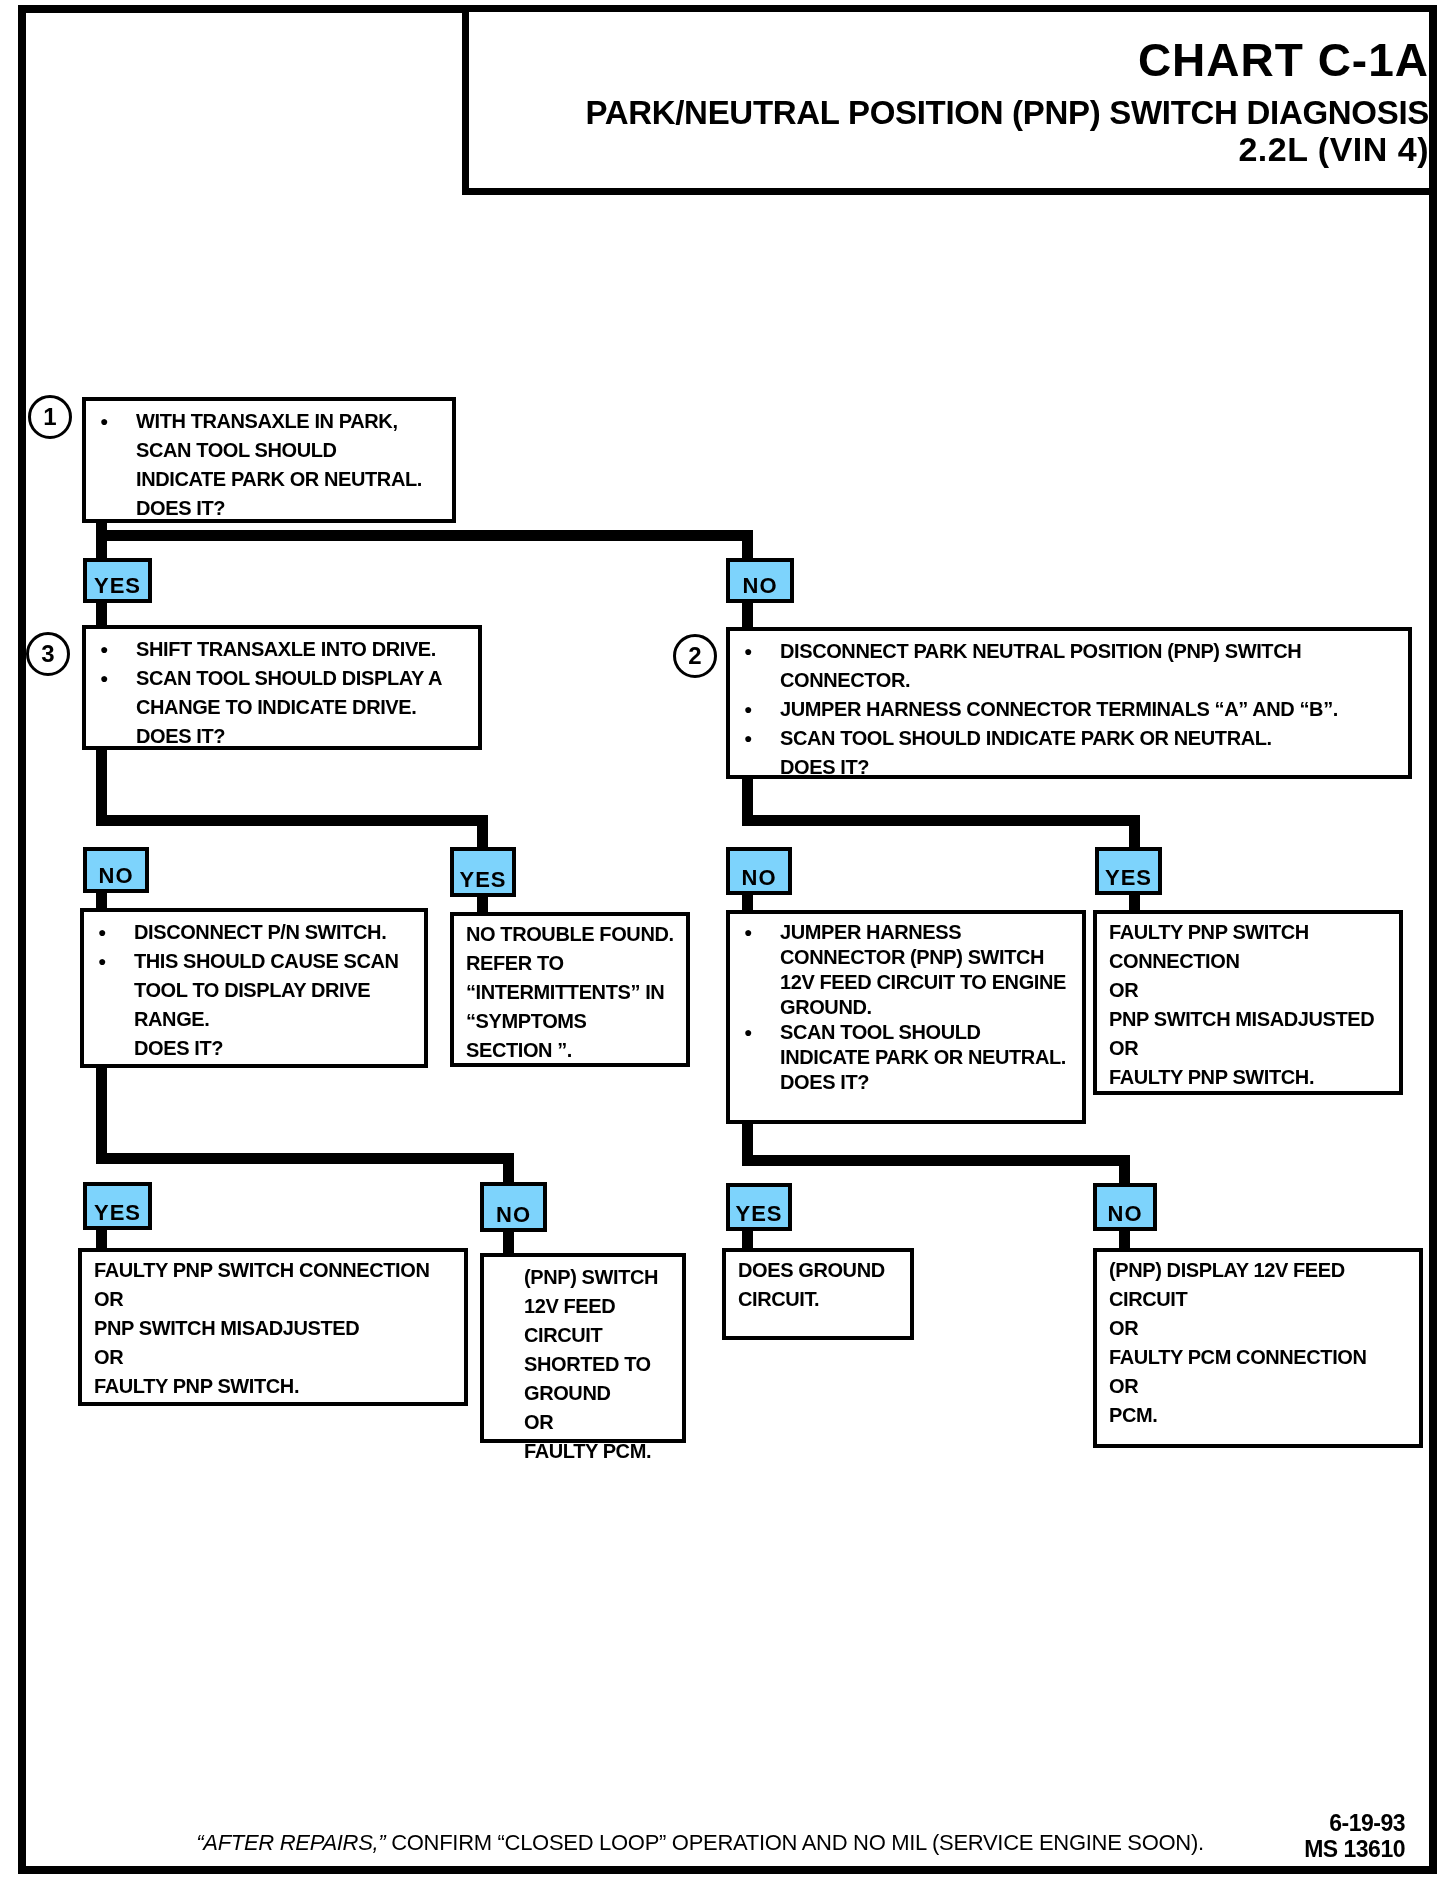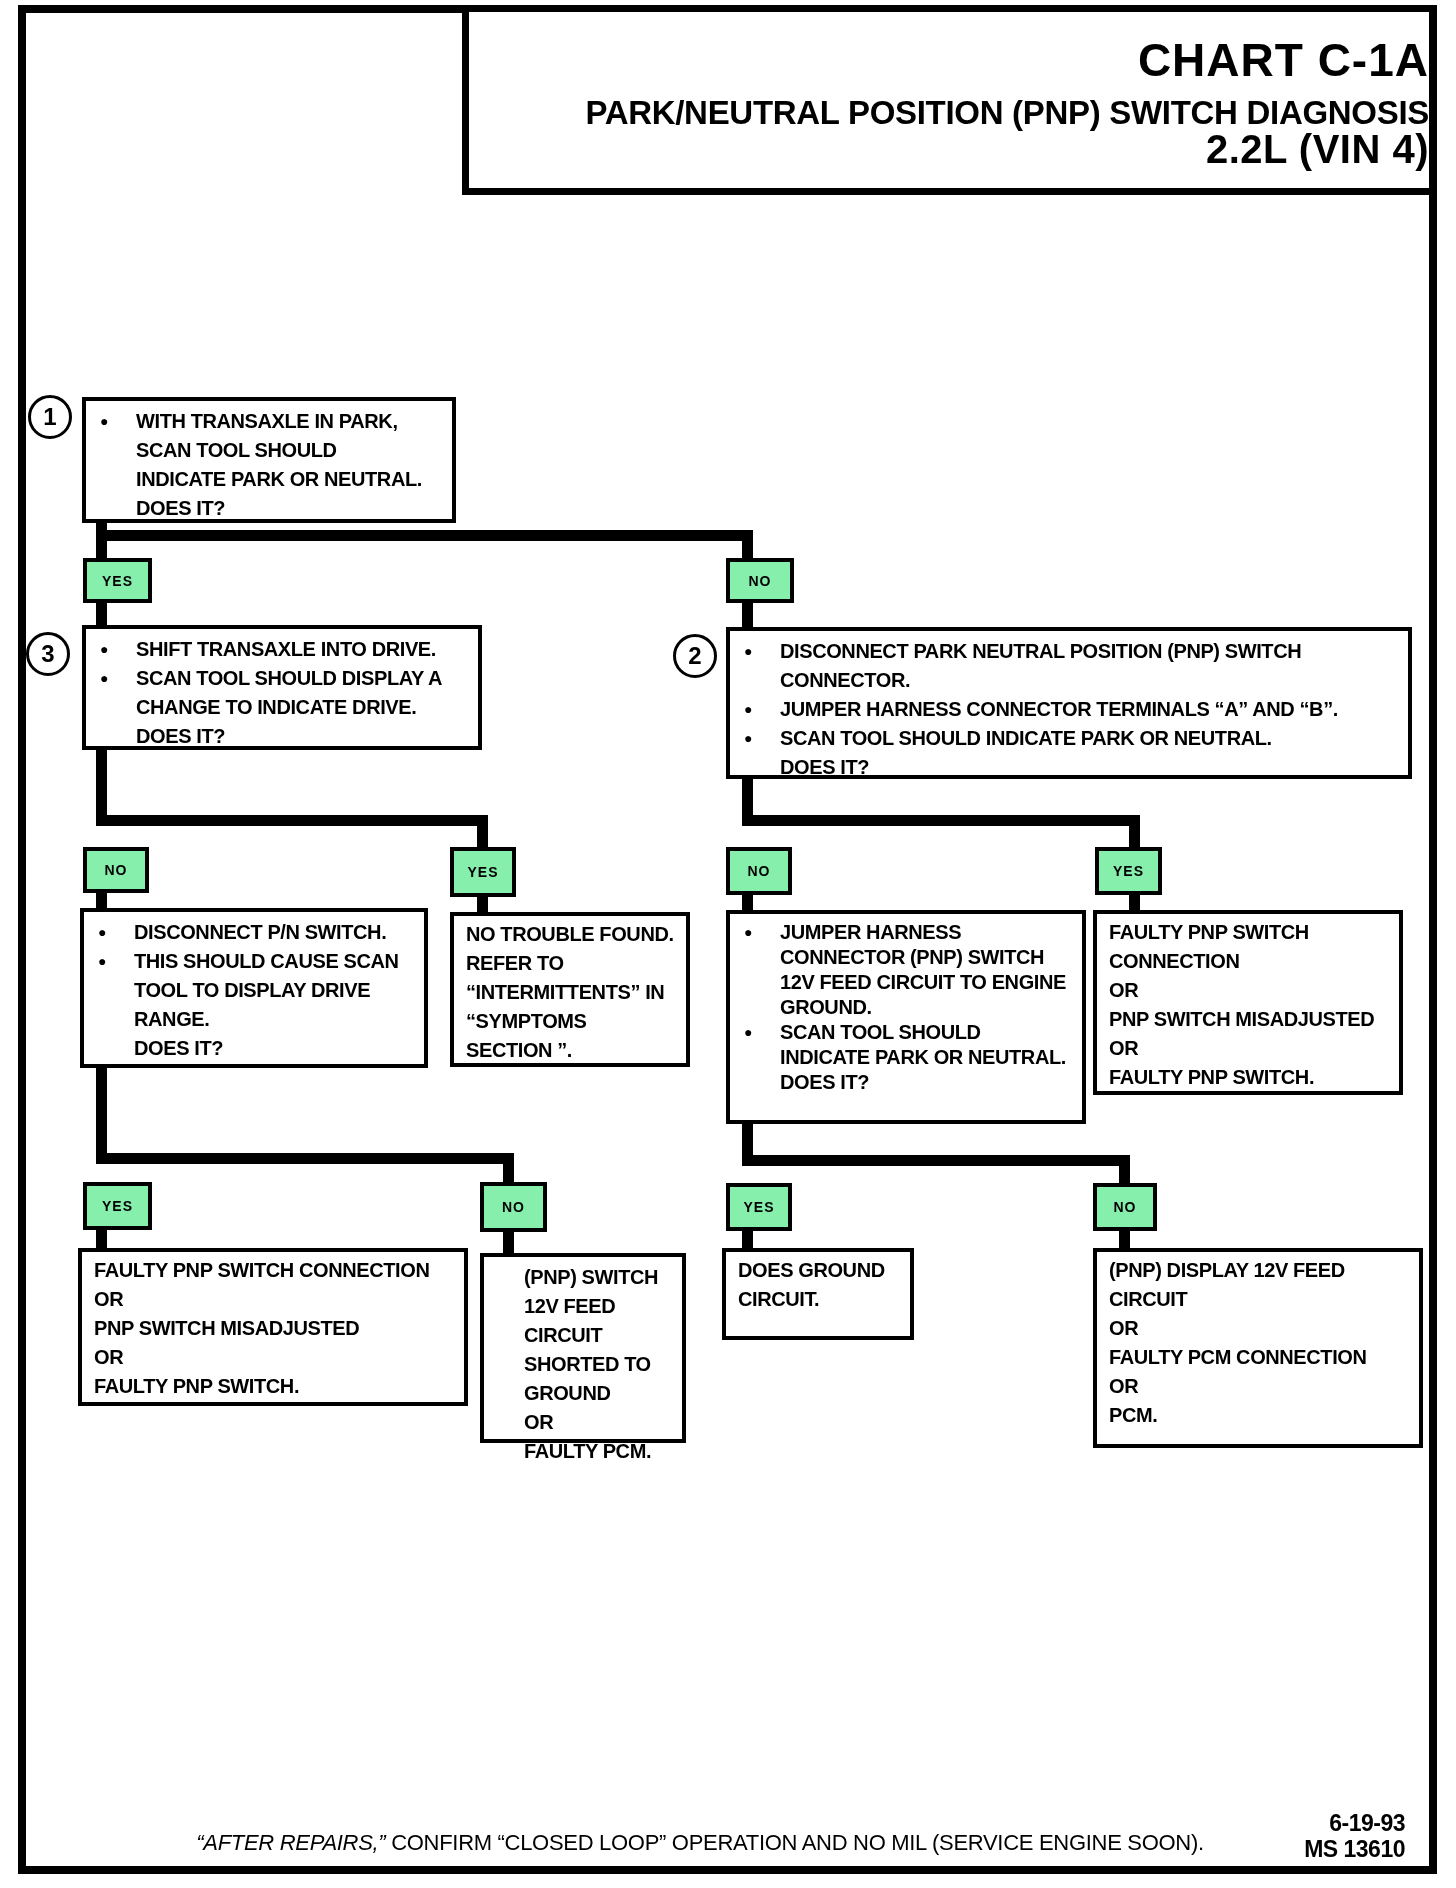--- a/index.html
+++ b/index.html
@@ -13,34 +13,34 @@
     position:absolute;left:18px;top:5px;width:1419px;height:1869px;
     border:8px solid #000;box-sizing:border-box;background:#fff;
   }
   .titlebox{
     position:absolute;left:462px;top:5px;width:974px;height:190px;
     border:7px solid #000;box-sizing:border-box;background:#fff;
     text-align:right;font-weight:bold;
   }
   .titlebox .t1{font-size:46px;line-height:52px;margin-top:22px;letter-spacing:1px;}
   .titlebox .t2{font-size:33px;line-height:37px;margin-top:8px;letter-spacing:-0.3px;}
-  .titlebox .t3{font-size:40px;line-height:37px;letter-spacing:0.5px;}
+  .titlebox .t3{font-size:34px;line-height:37px;letter-spacing:0.5px;}
   .box{
     position:absolute;border:4px solid #000;box-sizing:border-box;background:#fff;
     font-weight:bold;font-size:20px;line-height:29px;letter-spacing:-0.4px;
   }
   .nodepad{padding:6px 8px 4px 10px;}
   .item{display:flex;align-items:flex-start;}
   .item .b{flex:none;width:36px;font-size:14px;line-height:29px;padding-left:4px;}
   .item .t{white-space:pre-line;}
   .txt{white-space:pre-line;padding:4px 10px 6px 12px;}
   .lbl{
-    position:absolute;border:4px solid #000;box-sizing:border-box;background:#86efac;
-    display:flex;align-items:center;justify-content:center;
-    font-weight:bold;font-size:14px;letter-spacing:1px;
+    position:absolute;border:4px solid #000;box-sizing:border-box;background:#7dd3fc;
+    display:flex;align-items:flex-end;justify-content:center;
+    font-weight:bold;font-size:22px;letter-spacing:1px;
   }
   .vl,.hl{position:absolute;background:#000;}
   .circ{
     position:absolute;width:44px;height:44px;border:3px solid #000;border-radius:50%;
     box-sizing:border-box;background:#fff;display:flex;align-items:center;justify-content:center;
     font-weight:bold;font-size:24px;
   }
   .footnote{
     position:absolute;left:60px;top:1830px;width:1280px;text-align:center;
     font-weight:normal;font-size:22px;letter-spacing:-0.3px;

